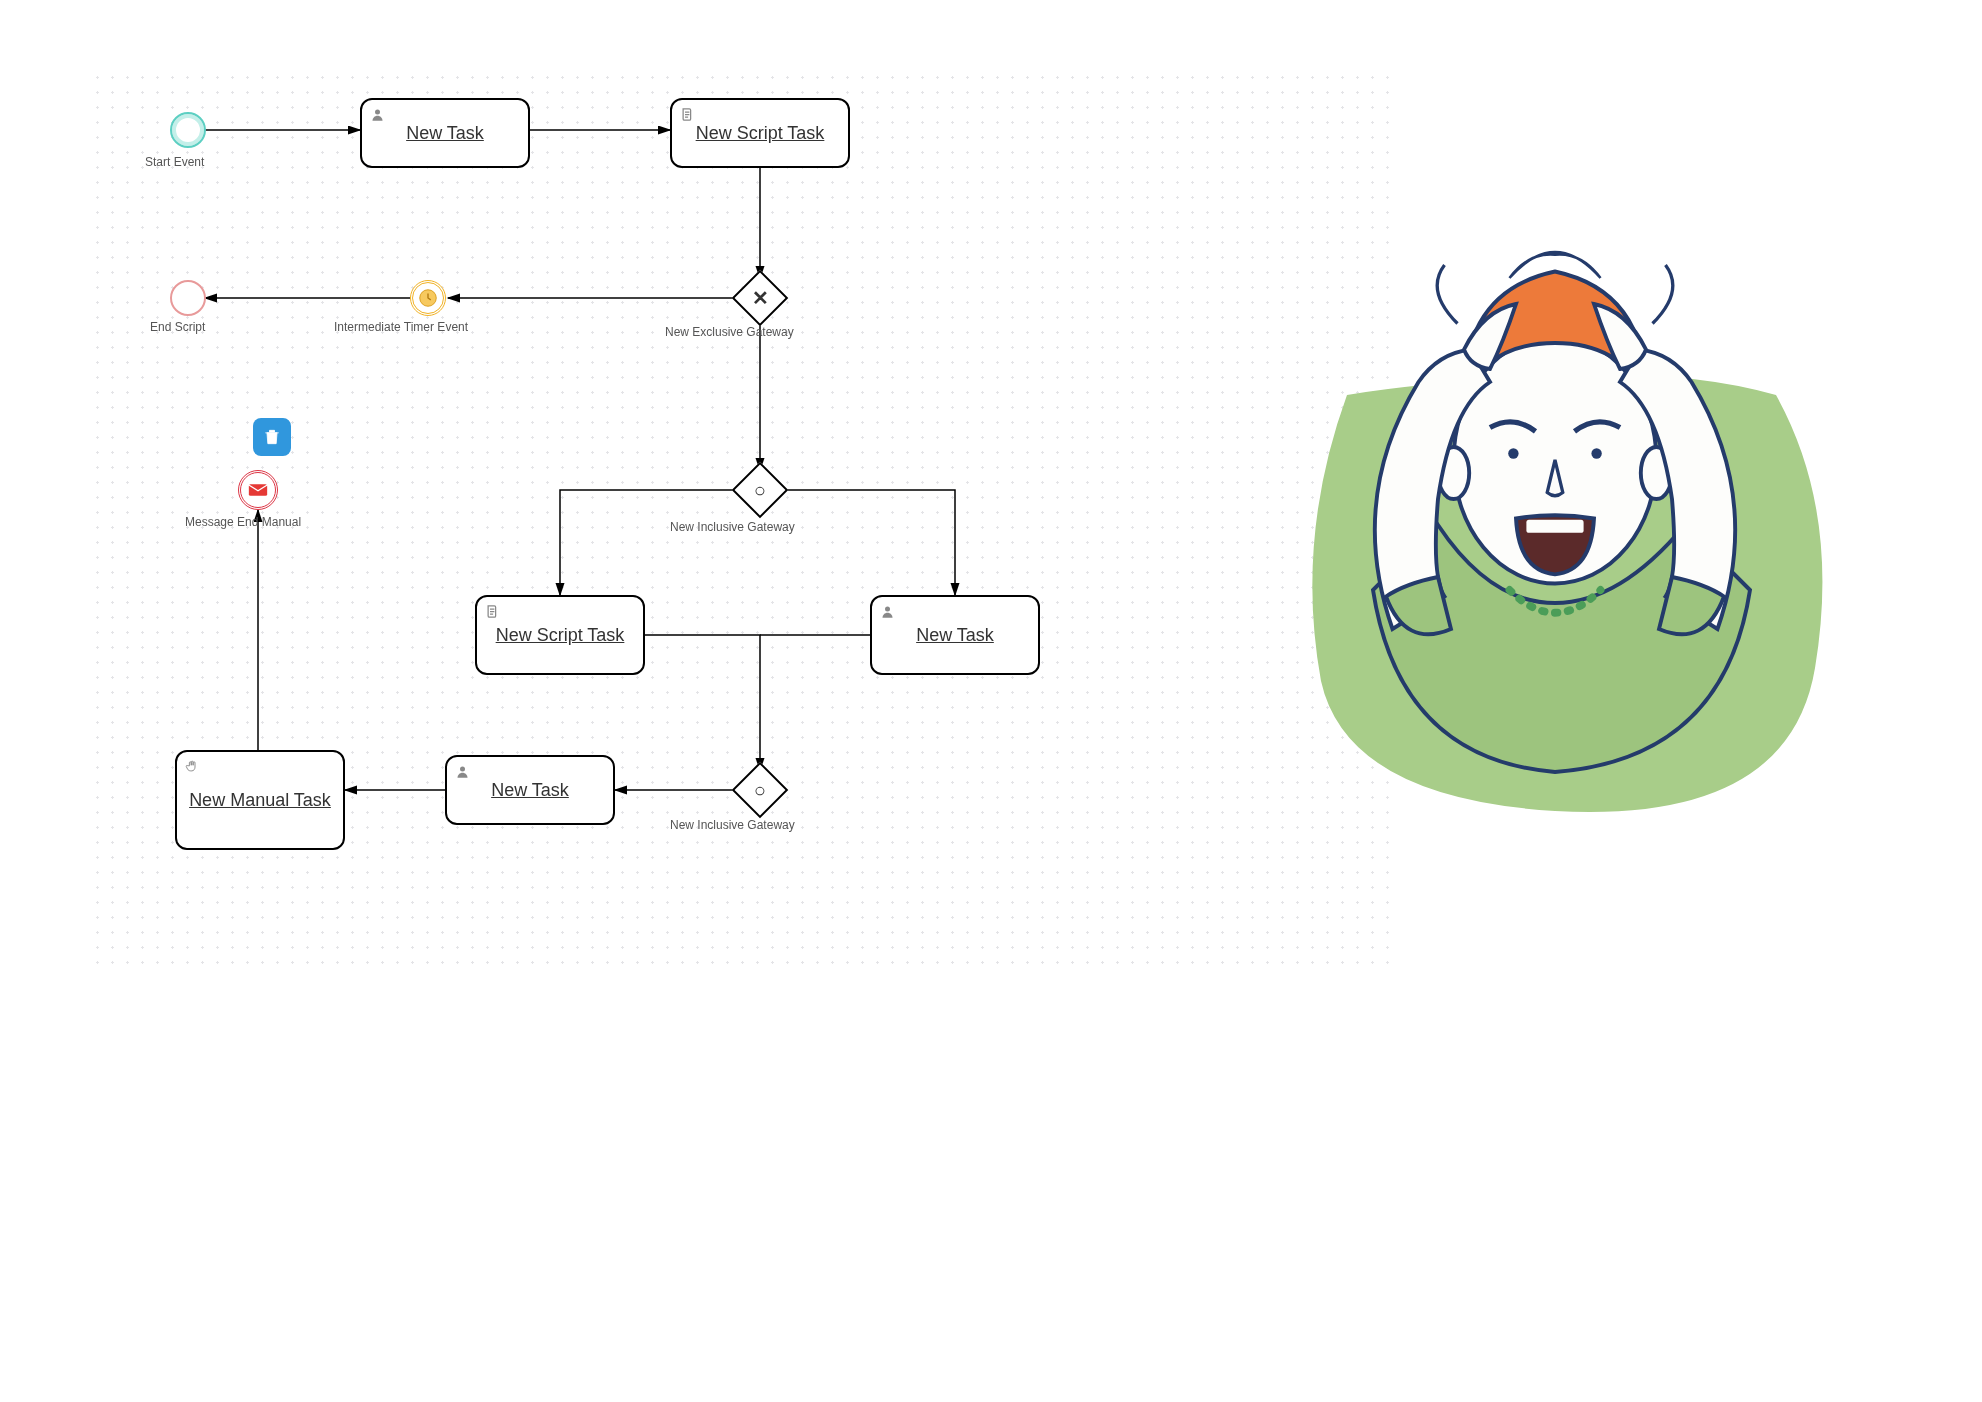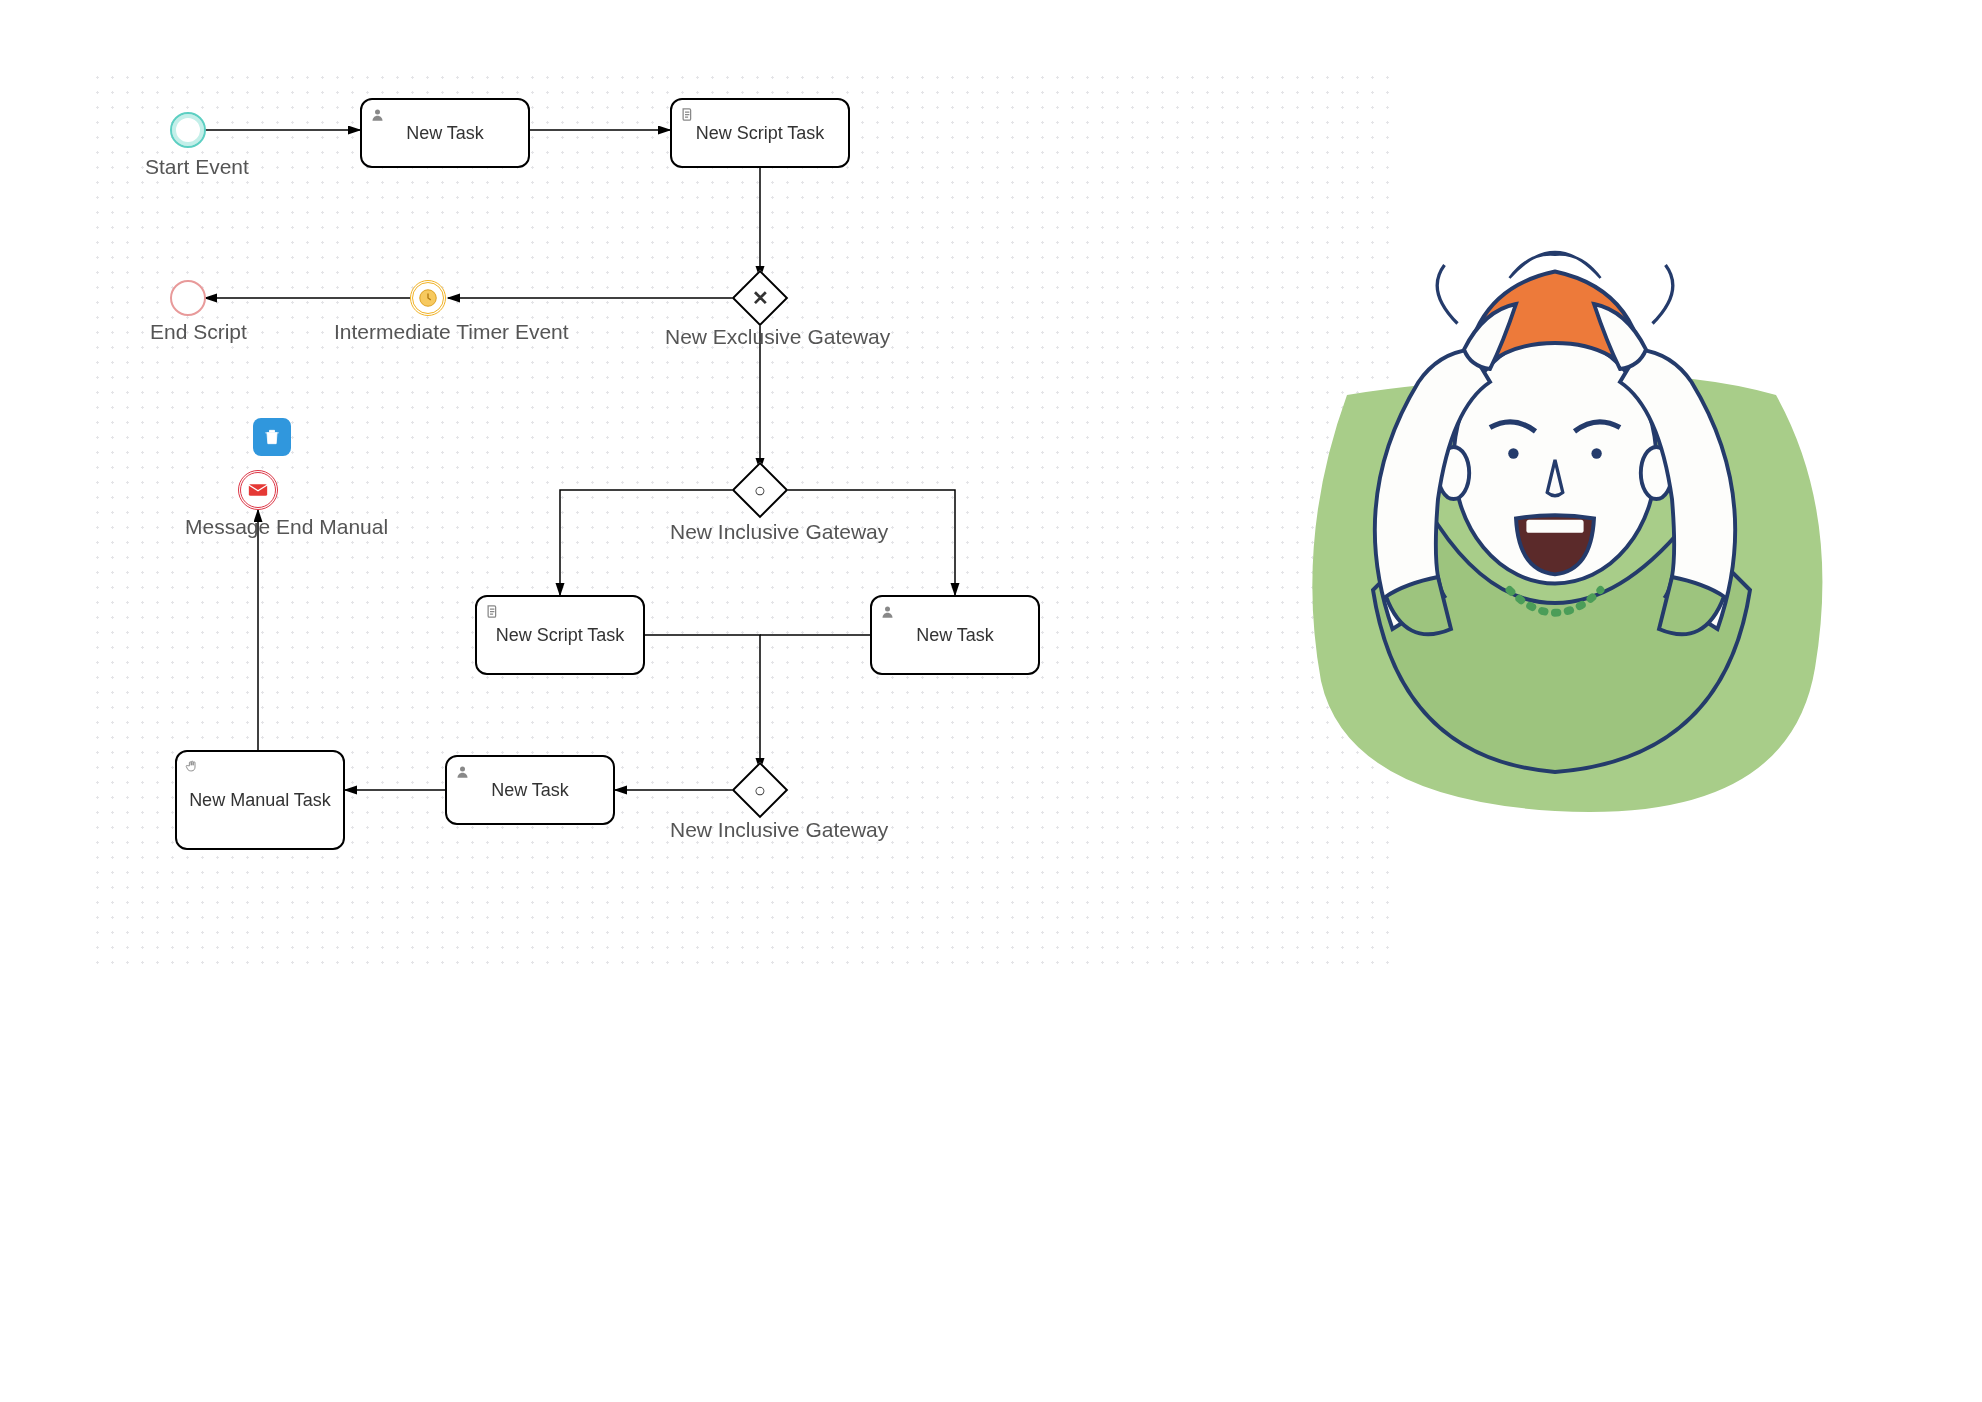--- a/index.html
+++ b/index.html
@@ -4,29 +4,29 @@
 <style>
   html,body{margin:0;padding:0;width:1982px;height:1402px;font-family:Arial,Helvetica,sans-serif;font-size:19px;color:#333;background:#fff;}
   .canvas{position:relative;width:1380px;height:1000px;margin:20px 50px;}
   
   .canvas::before{content:"";position:absolute;left:40px;top:50px;width:1300px;height:900px;
     background-image:radial-gradient(circle,#e4e4e7 1px,transparent 1.3px);
     background-size:15px 15px;pointer-events:none;}
   
   .task{position:absolute;border:2px solid #000;border-radius:12px;background:#fff;
         display:flex;align-items:center;justify-content:center;text-align:left;
-        font-size:18px;padding:4px 6px;box-sizing:border-box;}
+        font-size:18px;padding:4px 6px;box-sizing:border-box;text-decoration:underline;}
   .task .ic{position:absolute;left:8px;top:6px;color:#888;}
   
   .evt{position:absolute;width:36px;height:36px;border-radius:50%;border:2px solid;background:#fff;box-sizing:border-box;}
   .evt-start{border-color:#5ccfc2;box-shadow:inset 0 0 0 4px #c3efe9;}
   .evt-end{border-color:#e89a9a;}
   .evt-msg{width:40px;height:40px;border:3px double #dc3545;display:flex;align-items:center;justify-content:center;}
   .evt-timer{border:3px double #f1b224;display:flex;align-items:center;justify-content:center;background:#fff;}
-  .lbl{position:absolute;font-size:21px;color:#555;text-align:center;}
+  .lbl{position:absolute;font-size:12px;color:#555;text-align:center;}
   
   .gw{position:absolute;width:40px;height:40px;}
   .gw .diamond{width:40px;height:40px;border:2px solid #000;transform:rotate(45deg);background:#fff;box-sizing:border-box;
                display:flex;align-items:center;justify-content:center;}
   .gw .sym{transform:rotate(-45deg);font-size:20px;font-weight:bold;}
   
   .del-btn{position:absolute;width:38px;height:38px;border-radius:8px;background:#3097dd;display:flex;align-items:center;justify-content:center;color:#fff;}
   
   svg.conn{position:absolute;left:0;top:0;width:100%;height:100%;pointer-events:none;}
   

